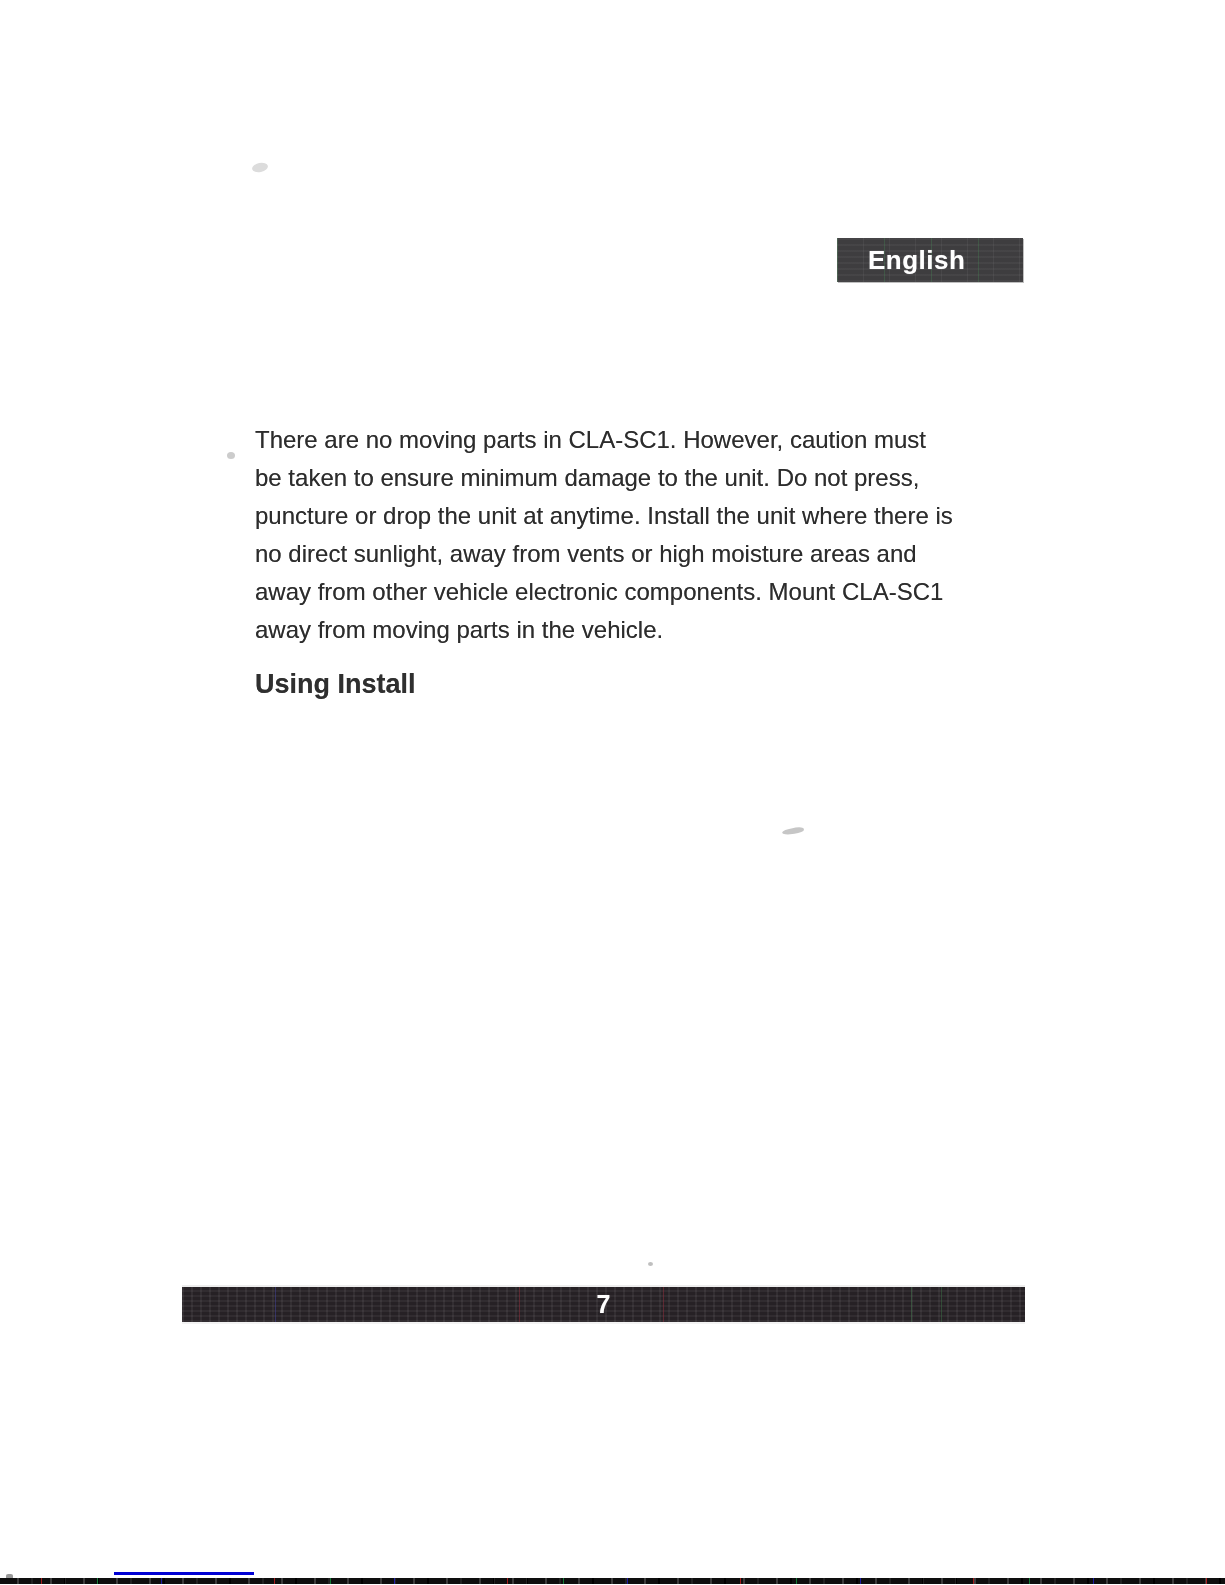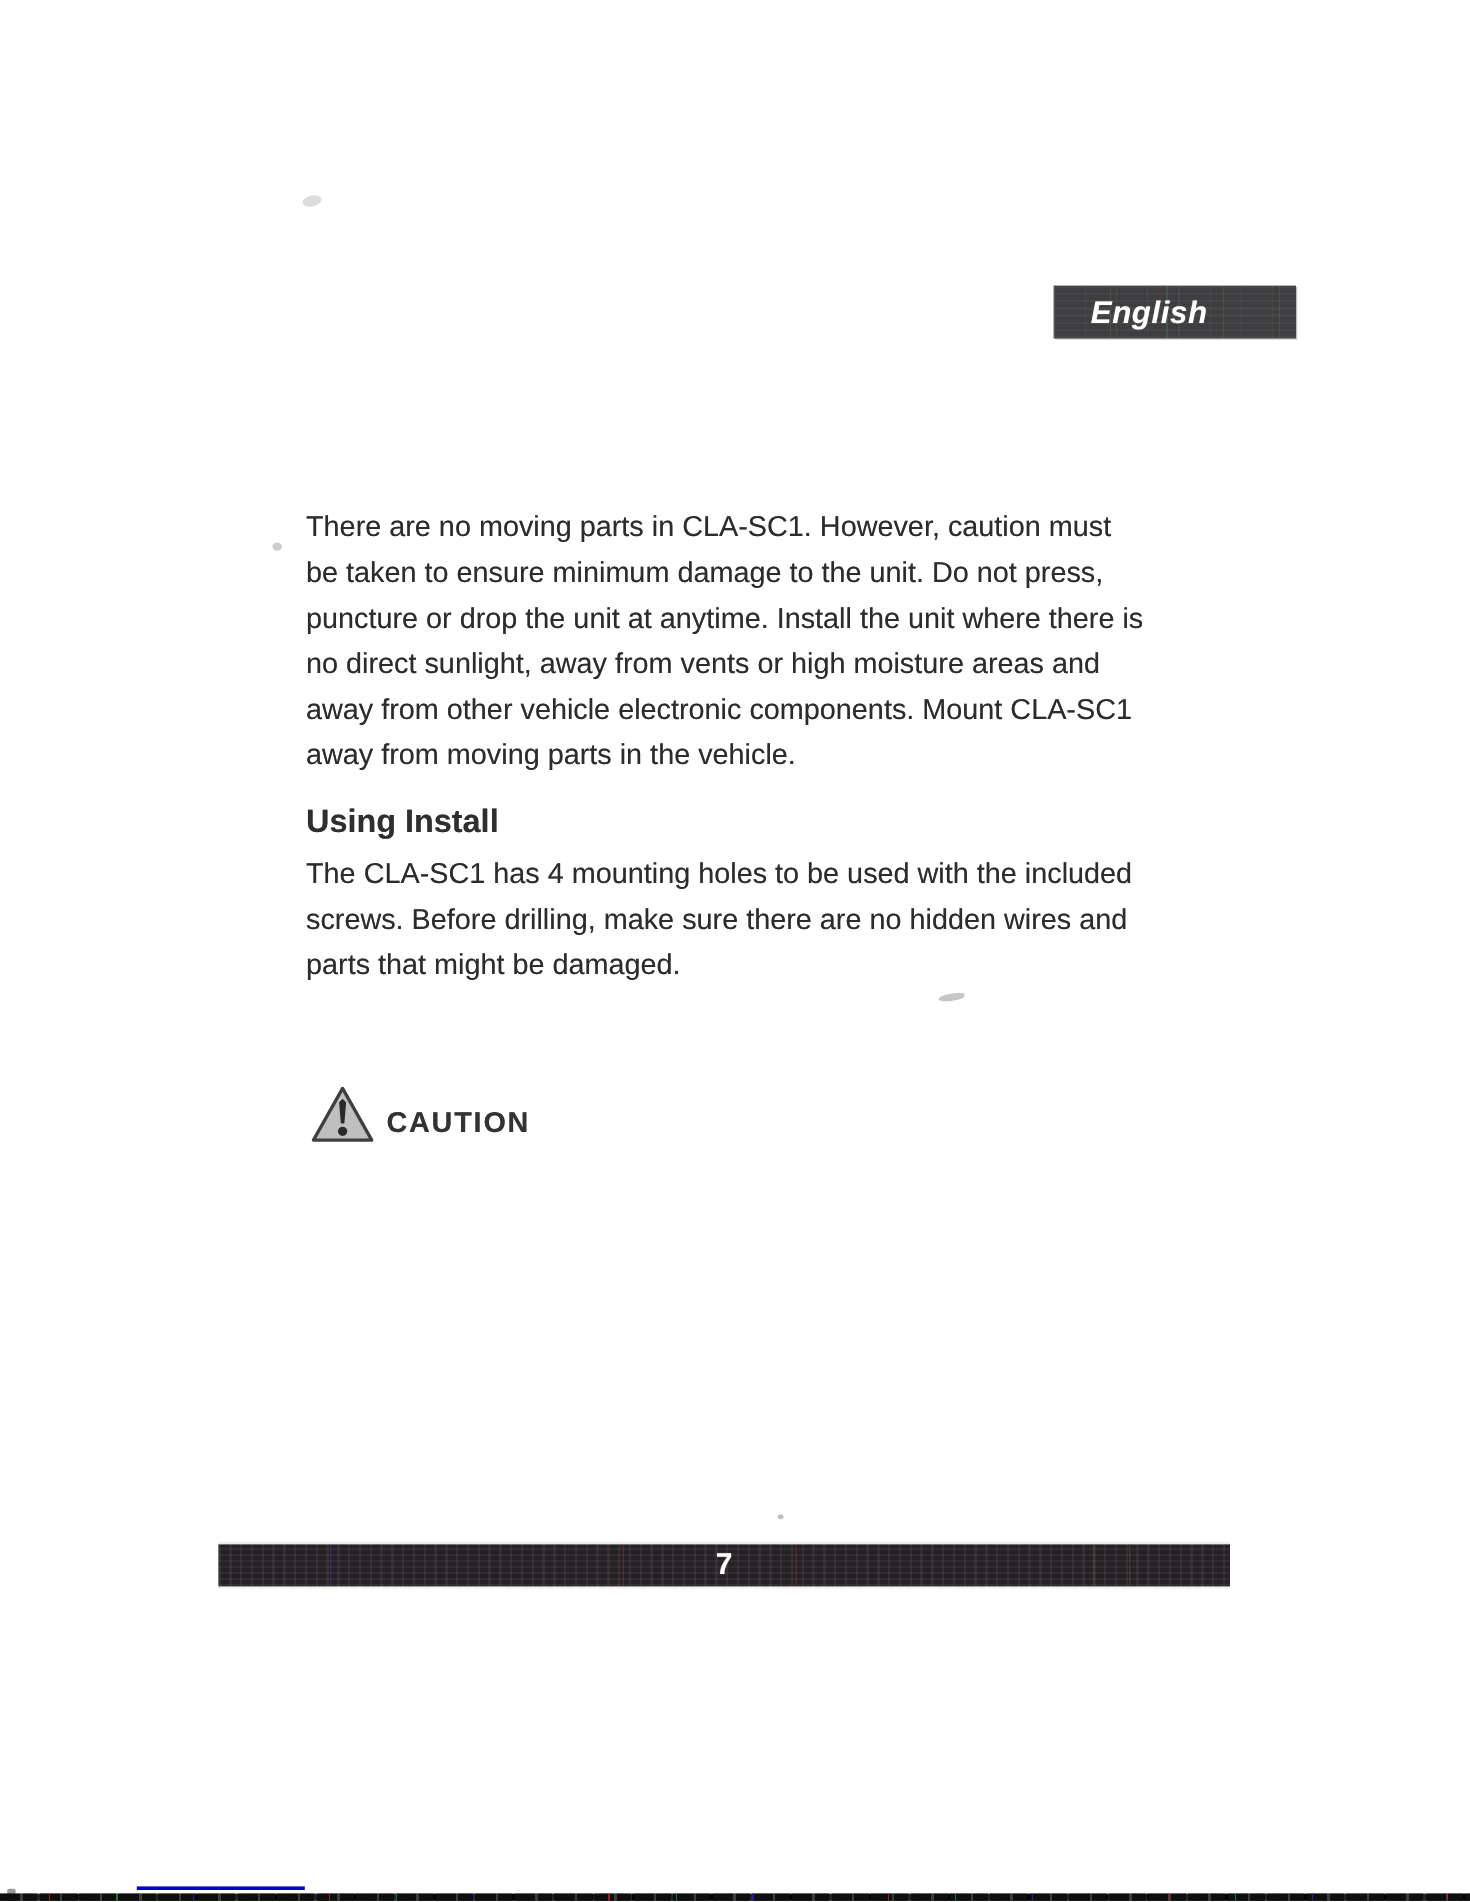--- a/index.html
+++ b/index.html
@@ -6,29 +6,28 @@
   .page{
     position:relative;
     width:1225px;height:1585px;
     background:#ffffff;
     overflow:hidden;
     font-family:"Liberation Sans","DejaVu Sans",sans-serif;
     color:#2d2d2d;
   }
   
   .lang-badge{
-    position:absolute;left:878px;top:238px;width:202px;height:44px;
+    position:absolute;left:837px;top:238px;width:186px;height:44px;
     background:#3e3d3f;
     background-image:
       repeating-linear-gradient(90deg, rgba(255,255,255,0.05) 0 1px, transparent 1px 26px),
       repeating-linear-gradient(90deg, rgba(70,160,90,0.25) 0 1px, transparent 1px 47px),
       repeating-linear-gradient(0deg, rgba(255,255,255,0.04) 0 2px, transparent 2px 6px);
     display:flex;align-items:center;
     box-shadow:1px 1px 0 rgba(0,0,0,0.25);
-    font-style:italic;
   }
   .lang-badge span{
     color:#ffffff;font-size:26px;font-weight:bold;
     padding-left:31px;letter-spacing:0.5px;
     text-shadow:0 0 1px rgba(255,255,255,0.4);
   }
   
   .section-title{
     position:absolute;left:252px;top:300px;
     font-size:33px;font-weight:bold;color:#333333;
@@ -118,34 +117,23 @@
 
   <p class="para intro">There are no moving parts in CLA-SC1. However, caution must
 be taken to ensure minimum damage to the unit. Do not press,
 puncture or drop the unit at anytime. Install the unit where there is
 no direct sunlight, away from vents or high moisture areas and
 away from other vehicle electronic components. Mount CLA-SC1
 away from moving parts in the vehicle.</p>
 
   <h2 class="screws-heading">Using Install</h2>
 
-  <p class="para screws-body">The CLA-SC1 has 4 mounting holes to be used with the included
-screws. Before drilling, make sure there are no hidden wires and
-parts that might be damaged.</p>
 
   <div class="smudge smudge-c"></div>
 
-  <div class="caution-row">
-    <svg class="caution-icon" viewBox="0 0 60 56" aria-hidden="true">
-      <path d="M30 4 L56.5 51 L3.5 51 Z" fill="#bfbfbf" stroke="#3f3f3f" stroke-width="3" stroke-linejoin="round"></path>
-      <path d="M30 13.5 L33.2 16.5 L31.6 36 L28.4 36 L26.8 16.5 Z" fill="#2a2a2a"></path>
-      <circle cx="30" cy="43" r="4.2" fill="#2a2a2a"></circle>
-    </svg>
-    <span class="caution-label">CAUTION</span>
-  </div>
 
 
   <div class="smudge smudge-e"></div>
 
   <div class="footer-bar">
     <span class="streak blu1"></span>
     <span class="streak red1"></span>
     <span class="streak red2"></span>
     <span class="streak grn1"></span>
     <span class="streak grn2"></span>

